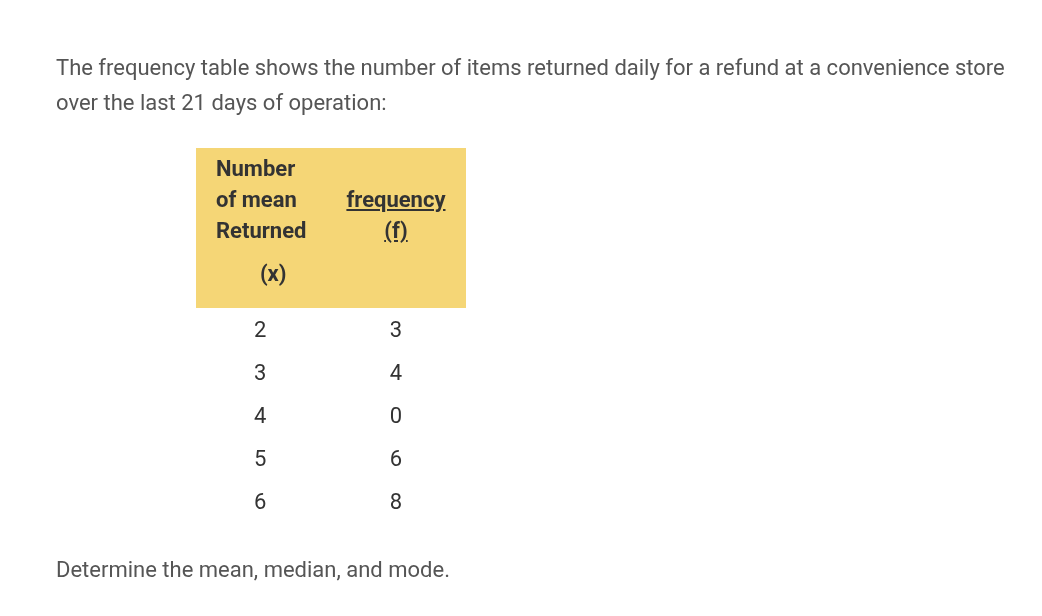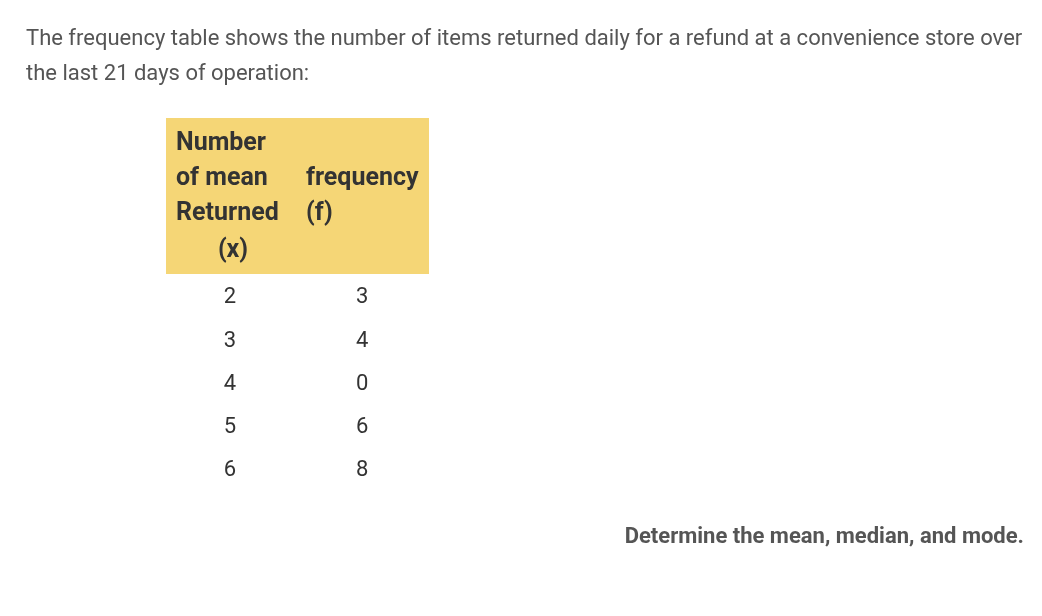--- a/index.html
+++ b/index.html
@@ -1,16 +1,16 @@
 <!DOCTYPE html>
 <html><head>
   <meta charset="utf-8">
   <style>
     * {
-      margin: 2px;
+      margin: 12px;
       padding: 0;
       box-sizing: border-box;
     }
     body {
       font-family: -apple-system, BlinkMacSystemFont, "Segoe UI", Roboto, "Helvetica Neue", Arial, sans-serif;
       color: #555;
       background: #fff;
       padding: 14px 20px;
       width: 1042px;
       font-size: 22px;
@@ -27,46 +27,47 @@
     table {
       border-collapse: collapse;
     }
     th {
       background-color: #f5d676;
       color: #333;
       font-weight: 700;
       text-align: left;
       vertical-align: top;
       padding: 6px 8px;
-      font-size: 25px;
+      font-size: 22px;
       line-height: 1.4;
     }
     th.col1 {
       width: 130px;
     }
     th.col2 {
       width: 130px;
+      text-align: center;
+      text-decoration: underline;
     }
     td {
       color: #333;
       font-size: 22px;
       padding: 4px 8px;
       text-align: center;
       font-weight: 400;
     }
     td.col1 {
       text-align: center;
       padding-left: 6px;
     }
     td.col2 {
       text-align: center;
     }
     .question {
-      font-weight: 700;
-      text-align: right;
+      font-weight: 400;
     }
   </style>
 </head>
 <body>
 
 <p class="intro-text">The frequency table shows the number of items returned daily for a refund at a convenience store over the last 21 days of operation:</p>
 
 <div class="table-wrapper">
   <table>
     <thead>

